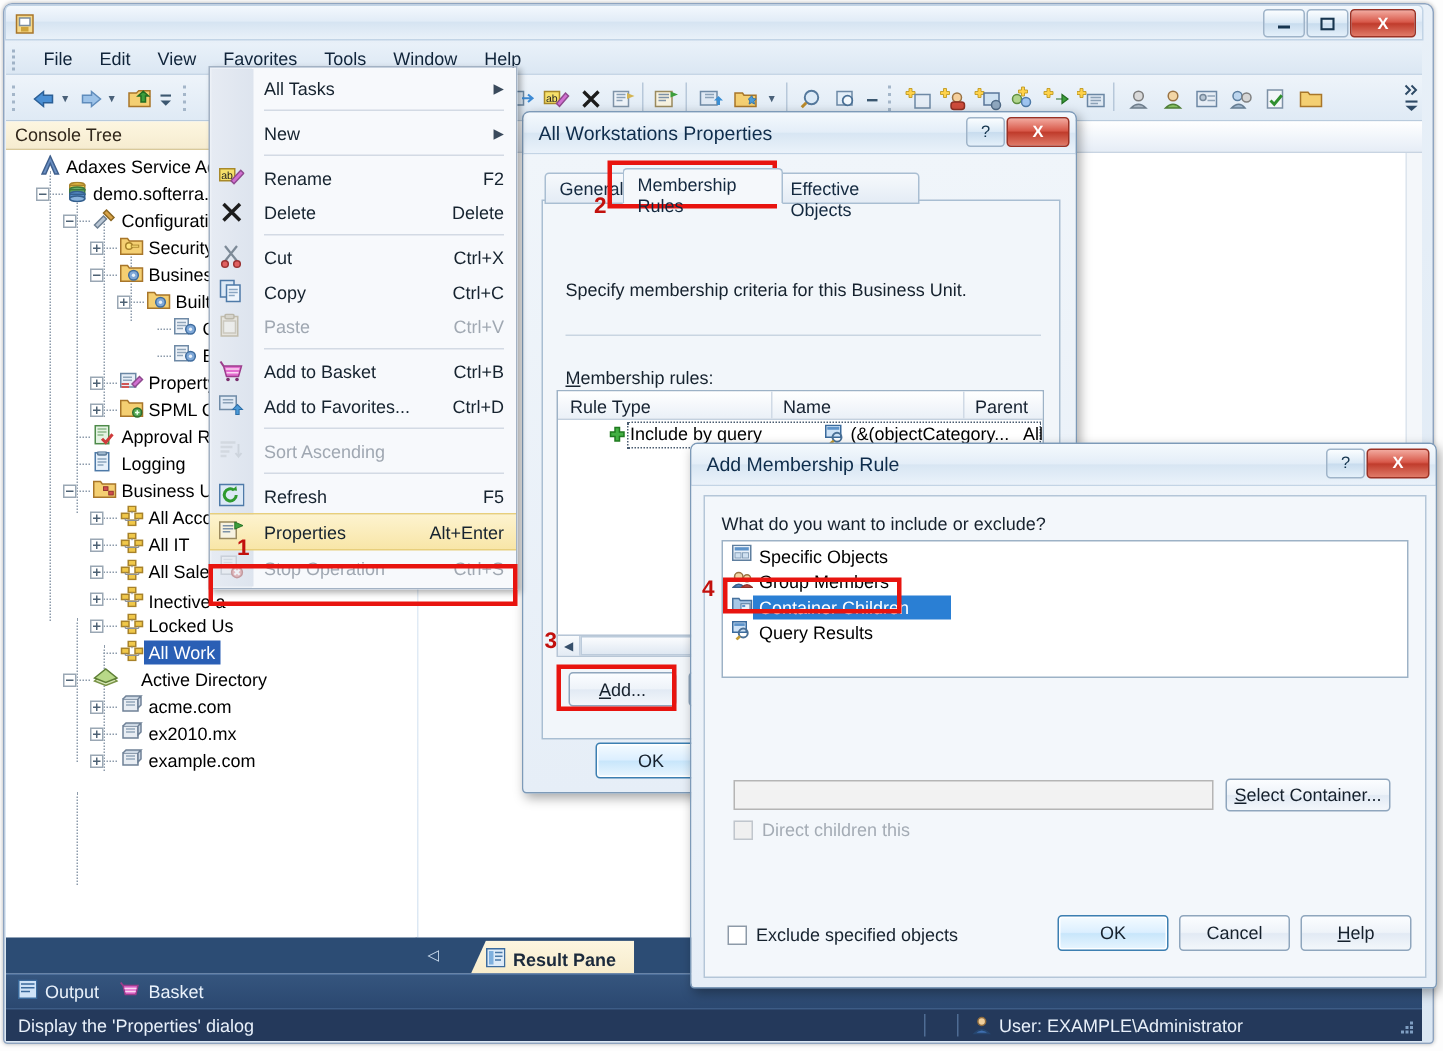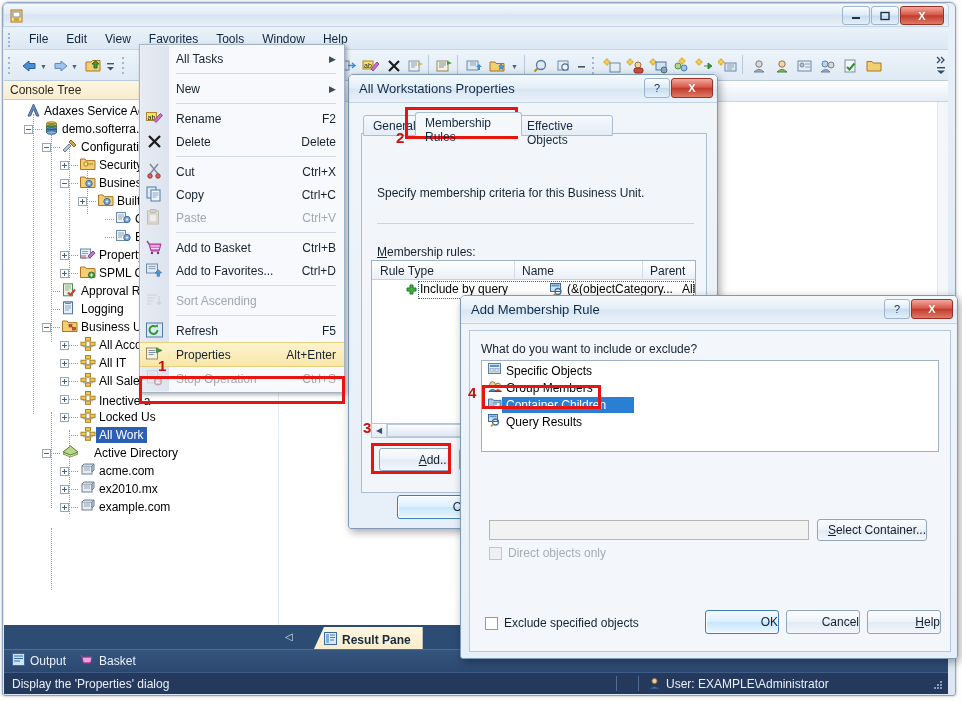--- a/index.html
+++ b/index.html
@@ -455,21 +455,21 @@
     box-sizing: border-box;
   }
 
   .btn {
     position: absolute;
     background: linear-gradient(to bottom,#fbfdff 0%,#eef3f9 48%,#e2eaf4 52%,#f3f7fb 100%);
     border: 1px solid #8fa6bd;
     border-radius: 3px;
     font-size: 12px;
     color: #15202c;
-    display: flex; align-items: center; justify-content: flex-end;
+    display: flex; align-items: center; justify-content: center;
     box-sizing: border-box;
   }
   .btn.default {
     border: 1px solid #3c7fb1;
     background: linear-gradient(to bottom,#f4fbff 0%,#dcefff 48%,#c8e6fb 52%,#e9f6ff 100%);
     box-shadow: inset 0 0 0 1px #ffffff;
   }
   .btn u { text-decoration: underline; }
 
   .groupbox {
@@ -1231,21 +1231,21 @@
         </div>
       </div>
 
 
       <div class="textinput" style="left:28px; top:196px; width:320px; height:20px;" title=""></div>
       <div class="btn" style="left:356px; top:195px; width:110px; height:22px;">
         <span><u>S</u><span>elect Container...</span></span>
       </div>
       <div class="chk disabled" style="left:28px; top:222px;">
         <span class="box"></span>
-        <span>Direct objects only</span>
+        <span>Direct children this</span>
       </div>
 
       <div class="chk" style="left:24px; top:292px;">
         <span class="box"></span>
         <span>Exclude specified objects</span>
       </div>
 
       <div class="btn default" style="left:244px; top:286px; width:74px; height:24px;">OK</div>
       <div class="btn" style="left:325px; top:286px; width:74px; height:24px;">Cancel</div>
       <div class="btn" style="left:406px; top:286px; width:74px; height:24px;">

